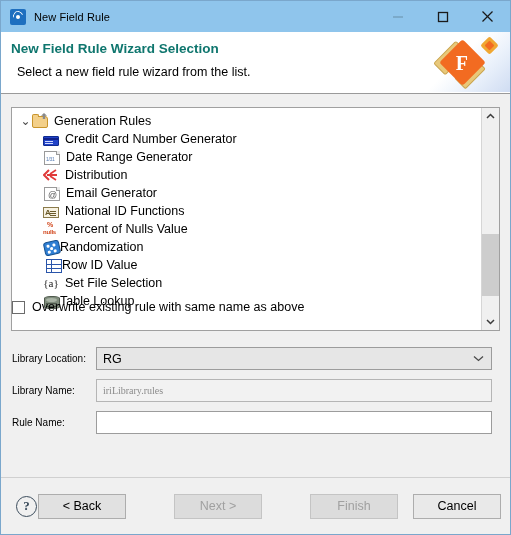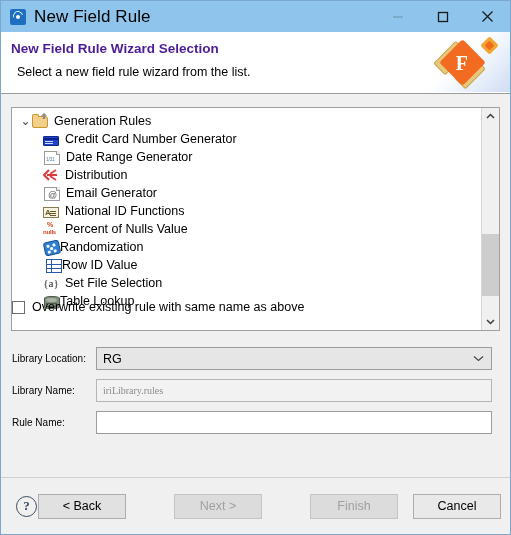--- a/index.html
+++ b/index.html
@@ -64,21 +64,21 @@
     content: "";
     position: absolute;
     left: 6px;
     top: 6px;
     width: 4px;
     height: 4px;
     background: #ffffff;
     border-radius: 50%;
   }
   .title-text {
-    font-size: 17px;
+    font-size: 11px;
     color: #000000;
     letter-spacing: 0.1px;
   }
   .win-buttons {
     position: absolute;
     right: 0;
     top: 0;
     height: 31px;
     display: flex;
   }
@@ -100,21 +100,21 @@
     border-bottom: 1px solid #9a9a9a;
     position: relative;
     overflow: hidden;
   }
   .header-title {
     position: absolute;
     left: 10px;
     top: 9px;
     font-size: 13.5px;
     font-weight: bold;
-    color: #4c1d95;
+    color: #0f766e;
   }
   .header-sub {
     position: absolute;
     left: 16px;
     top: 33px;
     font-size: 12.5px;
     color: #000000;
   }
   .header-logo {
     position: absolute;

